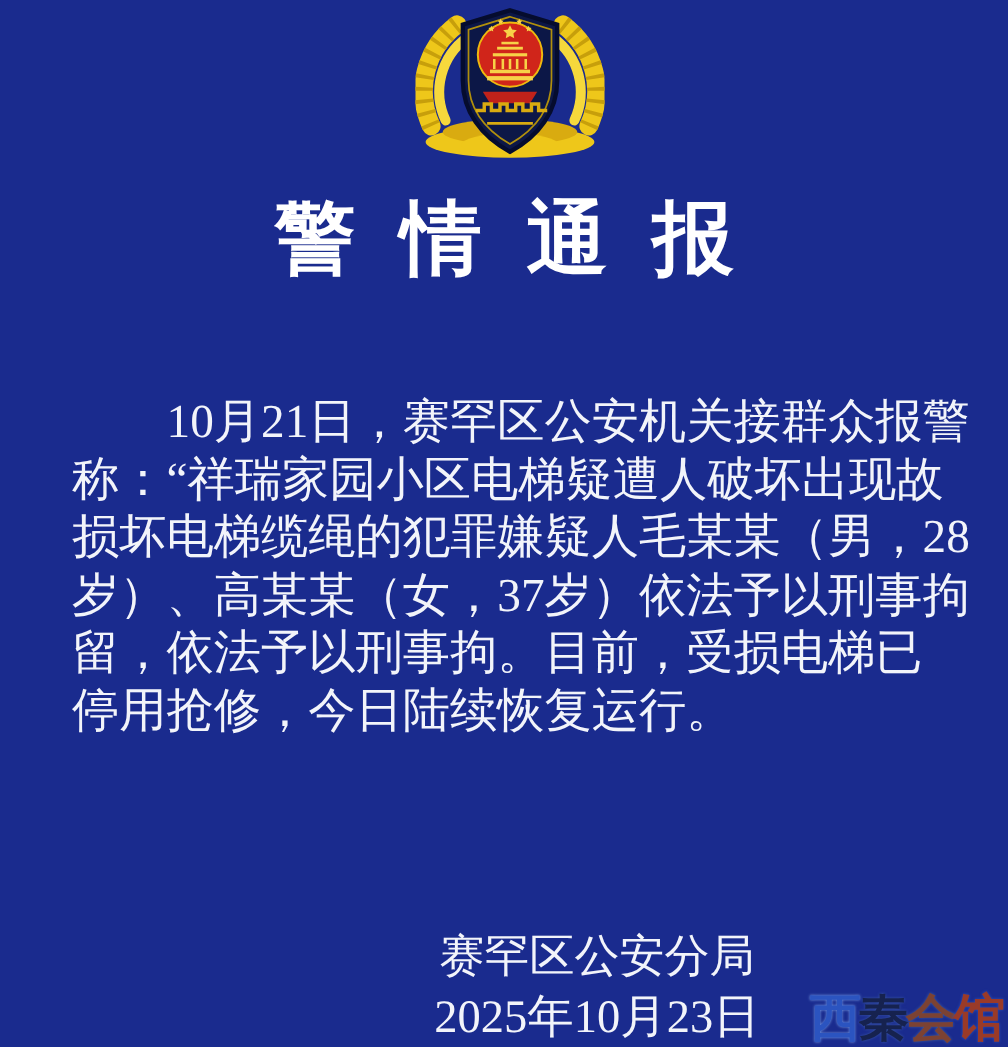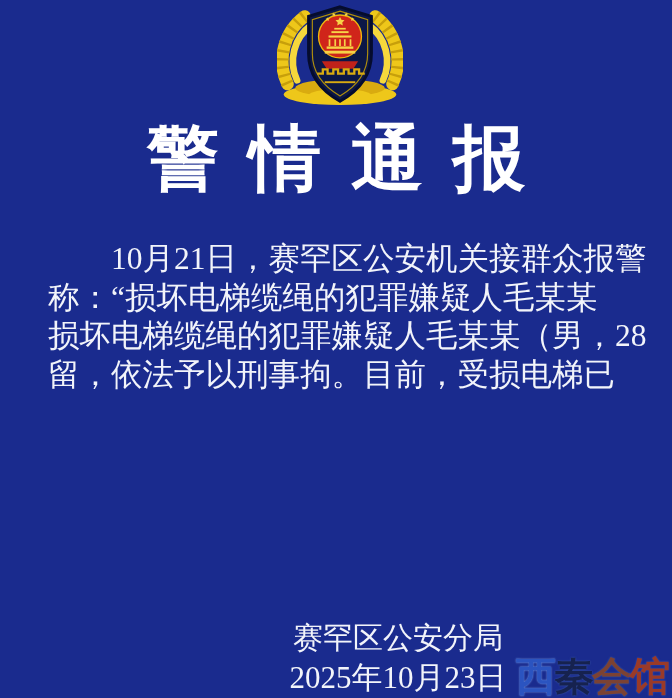--- a/index.html
+++ b/index.html
@@ -22,29 +22,29 @@
     transform:translateX(4px);
   }
   .title-row{
     margin-top:21px;
     text-align:center;
     line-height:62px;
     height:62px;
   }
   .title-inner{
     display:inline-block;
-    font-size:72px;
+    font-size:54px;
     font-weight:700;
     color:#ffffff;
     letter-spacing:30px;
     margin-right:-30px;
     white-space:nowrap;
   }
   .body-block{
-    margin-top:50px;
+    margin-top:72px;
     padding-left:48px;
     padding-right:30px;
     font-size:31.5px;
     line-height:38.5px;
     color:#f2f4fa;
   }
   .body-line{white-space:nowrap;}
   .body-line.indent{text-indent:63px;}
   .sign-block{
     position:absolute;
@@ -54,21 +54,21 @@
     font-size:30px;
     line-height:40px;
     color:#f2f4fa;
   }
   .sign-date{font-size:31px;}
   .watermark{
     position:absolute;
     right:4px;bottom:2px;
     font-family:"Liberation Sans","DejaVu Sans",sans-serif;
     font-weight:700;
-    font-size:40px;
+    font-size:34px;
     letter-spacing:-2px;
     line-height:1;
     white-space:nowrap;
   }
 </style>
 </head>
 <body>
 
 <div class="poster">
 
@@ -118,23 +118,25 @@
       </g>
     </svg>
   </div>
 
   <div class="title-row">
     <span class="title-inner">警情通报</span>
   </div>
 
   <div class="body-block">
     <div class="body-line indent">10月21日，赛罕区公安机关接群众报警</div>
-    <div class="body-line">称：“损坏电梯缆绳的犯罪嫌疑人毛某某</div>
+    <div class="body-line">称：“祥瑞家园小区电梯疑遭人破坏出现故</div>
     <div class="body-line">损坏电梯缆绳的犯罪嫌疑人毛某某（男，28</div>
+    <div class="body-line">岁）、高某某（女，37岁）依法予以刑事拘</div>
     <div class="body-line">留，依法予以刑事拘。目前，受损电梯已</div>
+    <div class="body-line">停用抢修，今日陆续恢复运行。</div>
   </div>
 
   <div class="sign-block">
     <div class="sign-agency">赛罕区公安分局</div>
     <div class="sign-date">2025年10月23日</div>
   </div>
 
   <div class="watermark">
     <span style="color:#2b54c0;text-shadow:0 0 2px #7aa0e8">西</span><span style="color:#16224f;text-shadow:0 0 2px #3b59a6">秦</span><span style="color:#7c4233;text-shadow:0 0 2px #44609f">会</span><span style="color:#9a3a28;text-shadow:0 0 2px #2b54c0">馆</span>
   </div>

